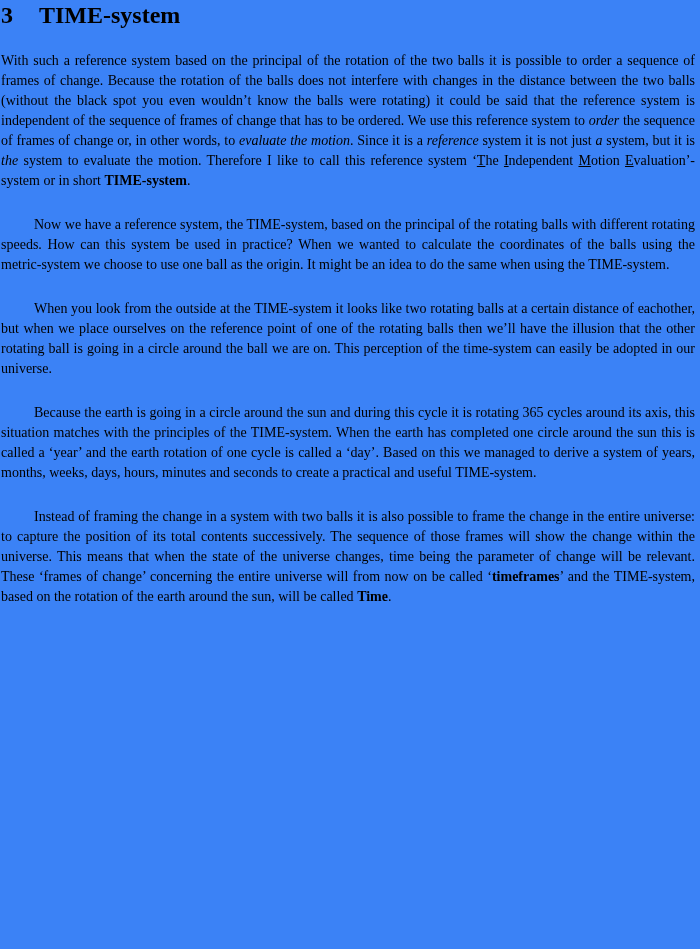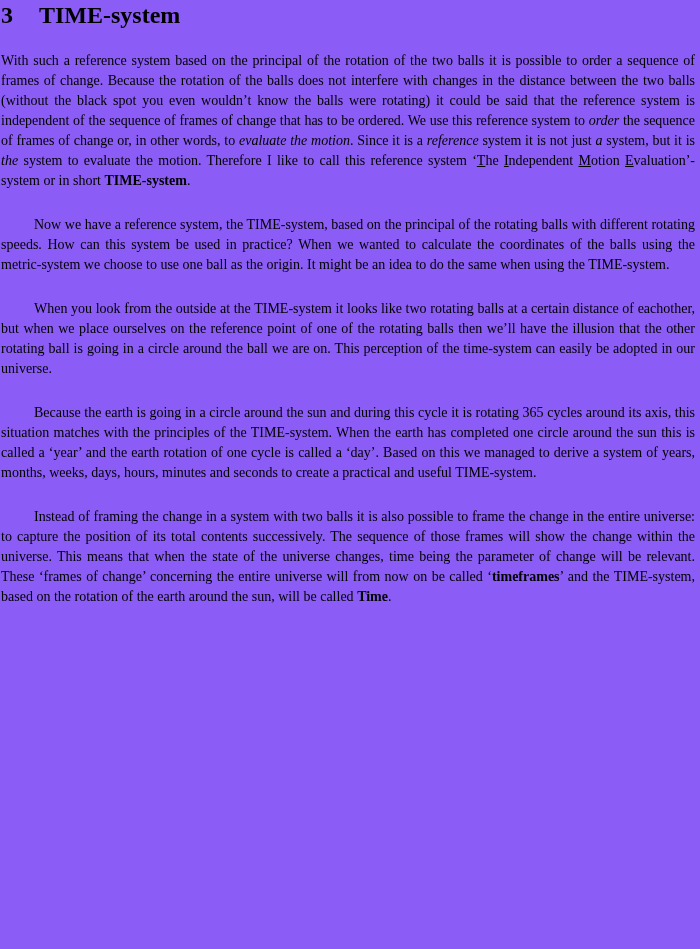--- a/index.html
+++ b/index.html
@@ -5,21 +5,21 @@
   html, body {
     margin: 0;
     padding: 0;
     background: #ffffff;
   }
   .page {
     width: 700px;
     min-height: 949px;
     box-sizing: border-box;
     padding: 2px 5px 2px 1px;
-    background: #8b5cf6;
+    background: #3b82f6;
     color: #000000;
     font-family: "Liberation Serif", "DejaVu Serif", serif;
   }
   .heading {
     font-size: 24px;
     font-weight: bold;
     margin: 0 0 21px 0;
     line-height: 1.15;
   }
   .sec-num {

